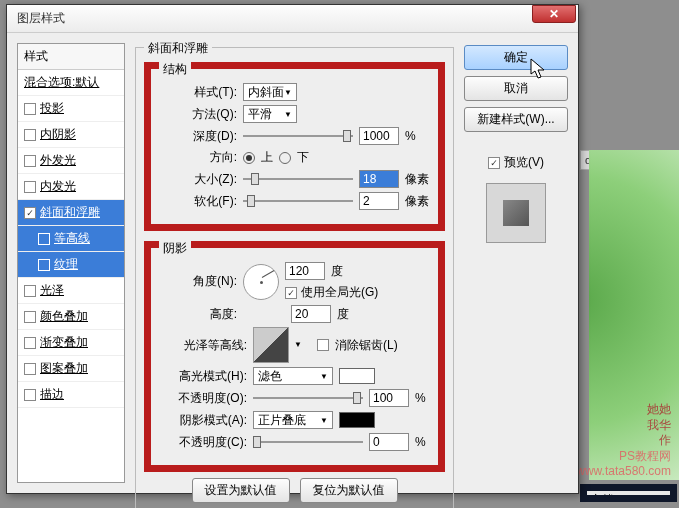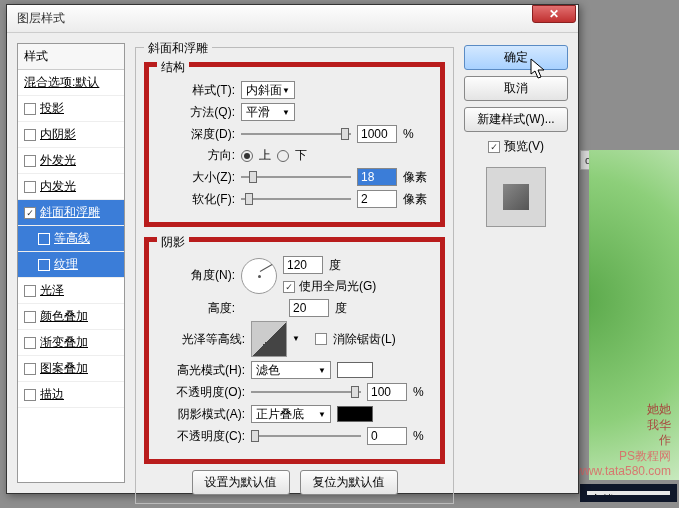--- a/index.html
+++ b/index.html
@@ -12,21 +12,21 @@
 .sidebar { width: 108px; border: 1px solid #999; background: #fff; }
 .side-head { padding: 4px 6px; border-bottom: 1px solid #ccc; background: #f7f7f7; }
 .side-item { padding: 4px 6px; border-bottom: 1px solid #eee; display: flex; align-items: center; gap: 4px; cursor: pointer; text-decoration: underline; }
 .side-item.selected { background: #3b7dd8; color: #fff; }
 .side-item.sub { padding-left: 20px; }
 .chk { width: 12px; height: 12px; border: 1px solid #888; background: #fff; display: inline-flex; align-items: center; justify-content: center; font-size: 9px; color: #333; }
 .chk.checked::after { content: "✓"; }
 .settings { flex: 1; position: relative; }
 .group { border: 1px solid #bbb; margin: 4px 2px 8px 2px; padding: 10px 8px 8px 8px; position: relative; }
 .group-title { position: absolute; top: -8px; left: 8px; background: #eee; padding: 0 4px; }
-.subgroup { border: 5px solid #b91c1c; padding: 10px 8px; margin-top: 4px; position: relative; }
+.subgroup { border: 7px solid #b91c1c; padding: 10px 8px; margin-top: 4px; position: relative; }
 .sub-title { position: absolute; top: -8px; left: 8px; background: #eee; padding: 0 4px; }
 .row { display: flex; align-items: center; margin: 4px 0; gap: 6px; }
 .lbl { width: 78px; text-align: right; }
 .lbl2 { width: 88px; text-align: right; }
 .dd { border: 1px solid #888; background: #fff; padding: 1px 4px; min-width: 54px; display: inline-flex; align-items: center; justify-content: space-between; height: 18px; }
 .dd .arrow { font-size: 8px; }
 .slider { flex: 1; height: 16px; position: relative; max-width: 110px; }
 .slider-track { position: absolute; top: 7px; left: 0; right: 0; height: 2px; background: #999; }
 .slider-thumb { position: absolute; top: 2px; width: 8px; height: 12px; background: #ddd; border: 1px solid #666; }
 .num { width: 40px; height: 18px; border: 1px solid #888; background: #fff; padding: 1px 3px; text-align: left; }
@@ -44,21 +44,21 @@
 .rightcol { width: 104px; display: flex; flex-direction: column; gap: 6px; align-items: stretch; padding-top: 2px; }
 .rbtn { border: 1px solid #888; background: linear-gradient(#fdfdfd, #e4e4e4); padding: 3px 4px; border-radius: 3px; cursor: pointer; text-align: center; }
 .rbtn.primary { background: linear-gradient(#d3e8ff, #a8d1ff); border-color: #5a8bc4; }
 .cursor { position: absolute; left: 530px; top: 58px; pointer-events:none; }
 .preview-box { width: 60px; height: 60px; border: 1px solid #999; background: #d8d8d8; margin: 6px auto 0 auto; display: flex; align-items: center; justify-content: center; }
 .preview-inner { width: 26px; height: 26px; background: linear-gradient(135deg, #888, #555); }
 .bgdoc { position: absolute; right: 0; top: 150px; width: 90px; height: 330px; background: radial-gradient(circle at -10px 150px, #5aa84a, #8dcf7a 60%, #c8e9be 100%); }
 .bgtab { position: absolute; left: 580px; top: 150px; right: 0; height: 20px; background: #d9d9d9; border: 1px solid #aaa; font-size: 11px; padding: 2px 4px; color: #333; white-space: nowrap; overflow: hidden; }
 .watermark { position: absolute; right: 8px; bottom: 28px; color: #a33; font-family: cursive; font-size: 14px; text-align: right; line-height: 1.3; opacity: 0.85; }
 .statusbar { position: absolute; left: 580px; bottom: 6px; right: 2px; height: 18px; background: #e8e8e8; border: 7px solid #0f172a; font-size: 11px; padding: 1px 4px; white-space: nowrap; overflow: hidden; }
-.prev-row { display: flex; align-items: center; justify-content: center; gap: 4px; margin-top: 0; }
+.prev-row { display: flex; align-items: center; justify-content: center; gap: 4px; margin-top: 16px; }
 </style>
 </head>
 <body>
 
 <div class="bgtab">d @ 66.7% (图层</div>
 <div class="bgdoc"></div>
 <div class="watermark">
   <div>她她</div>
   <div>我华</div>
   <div>作</div>

